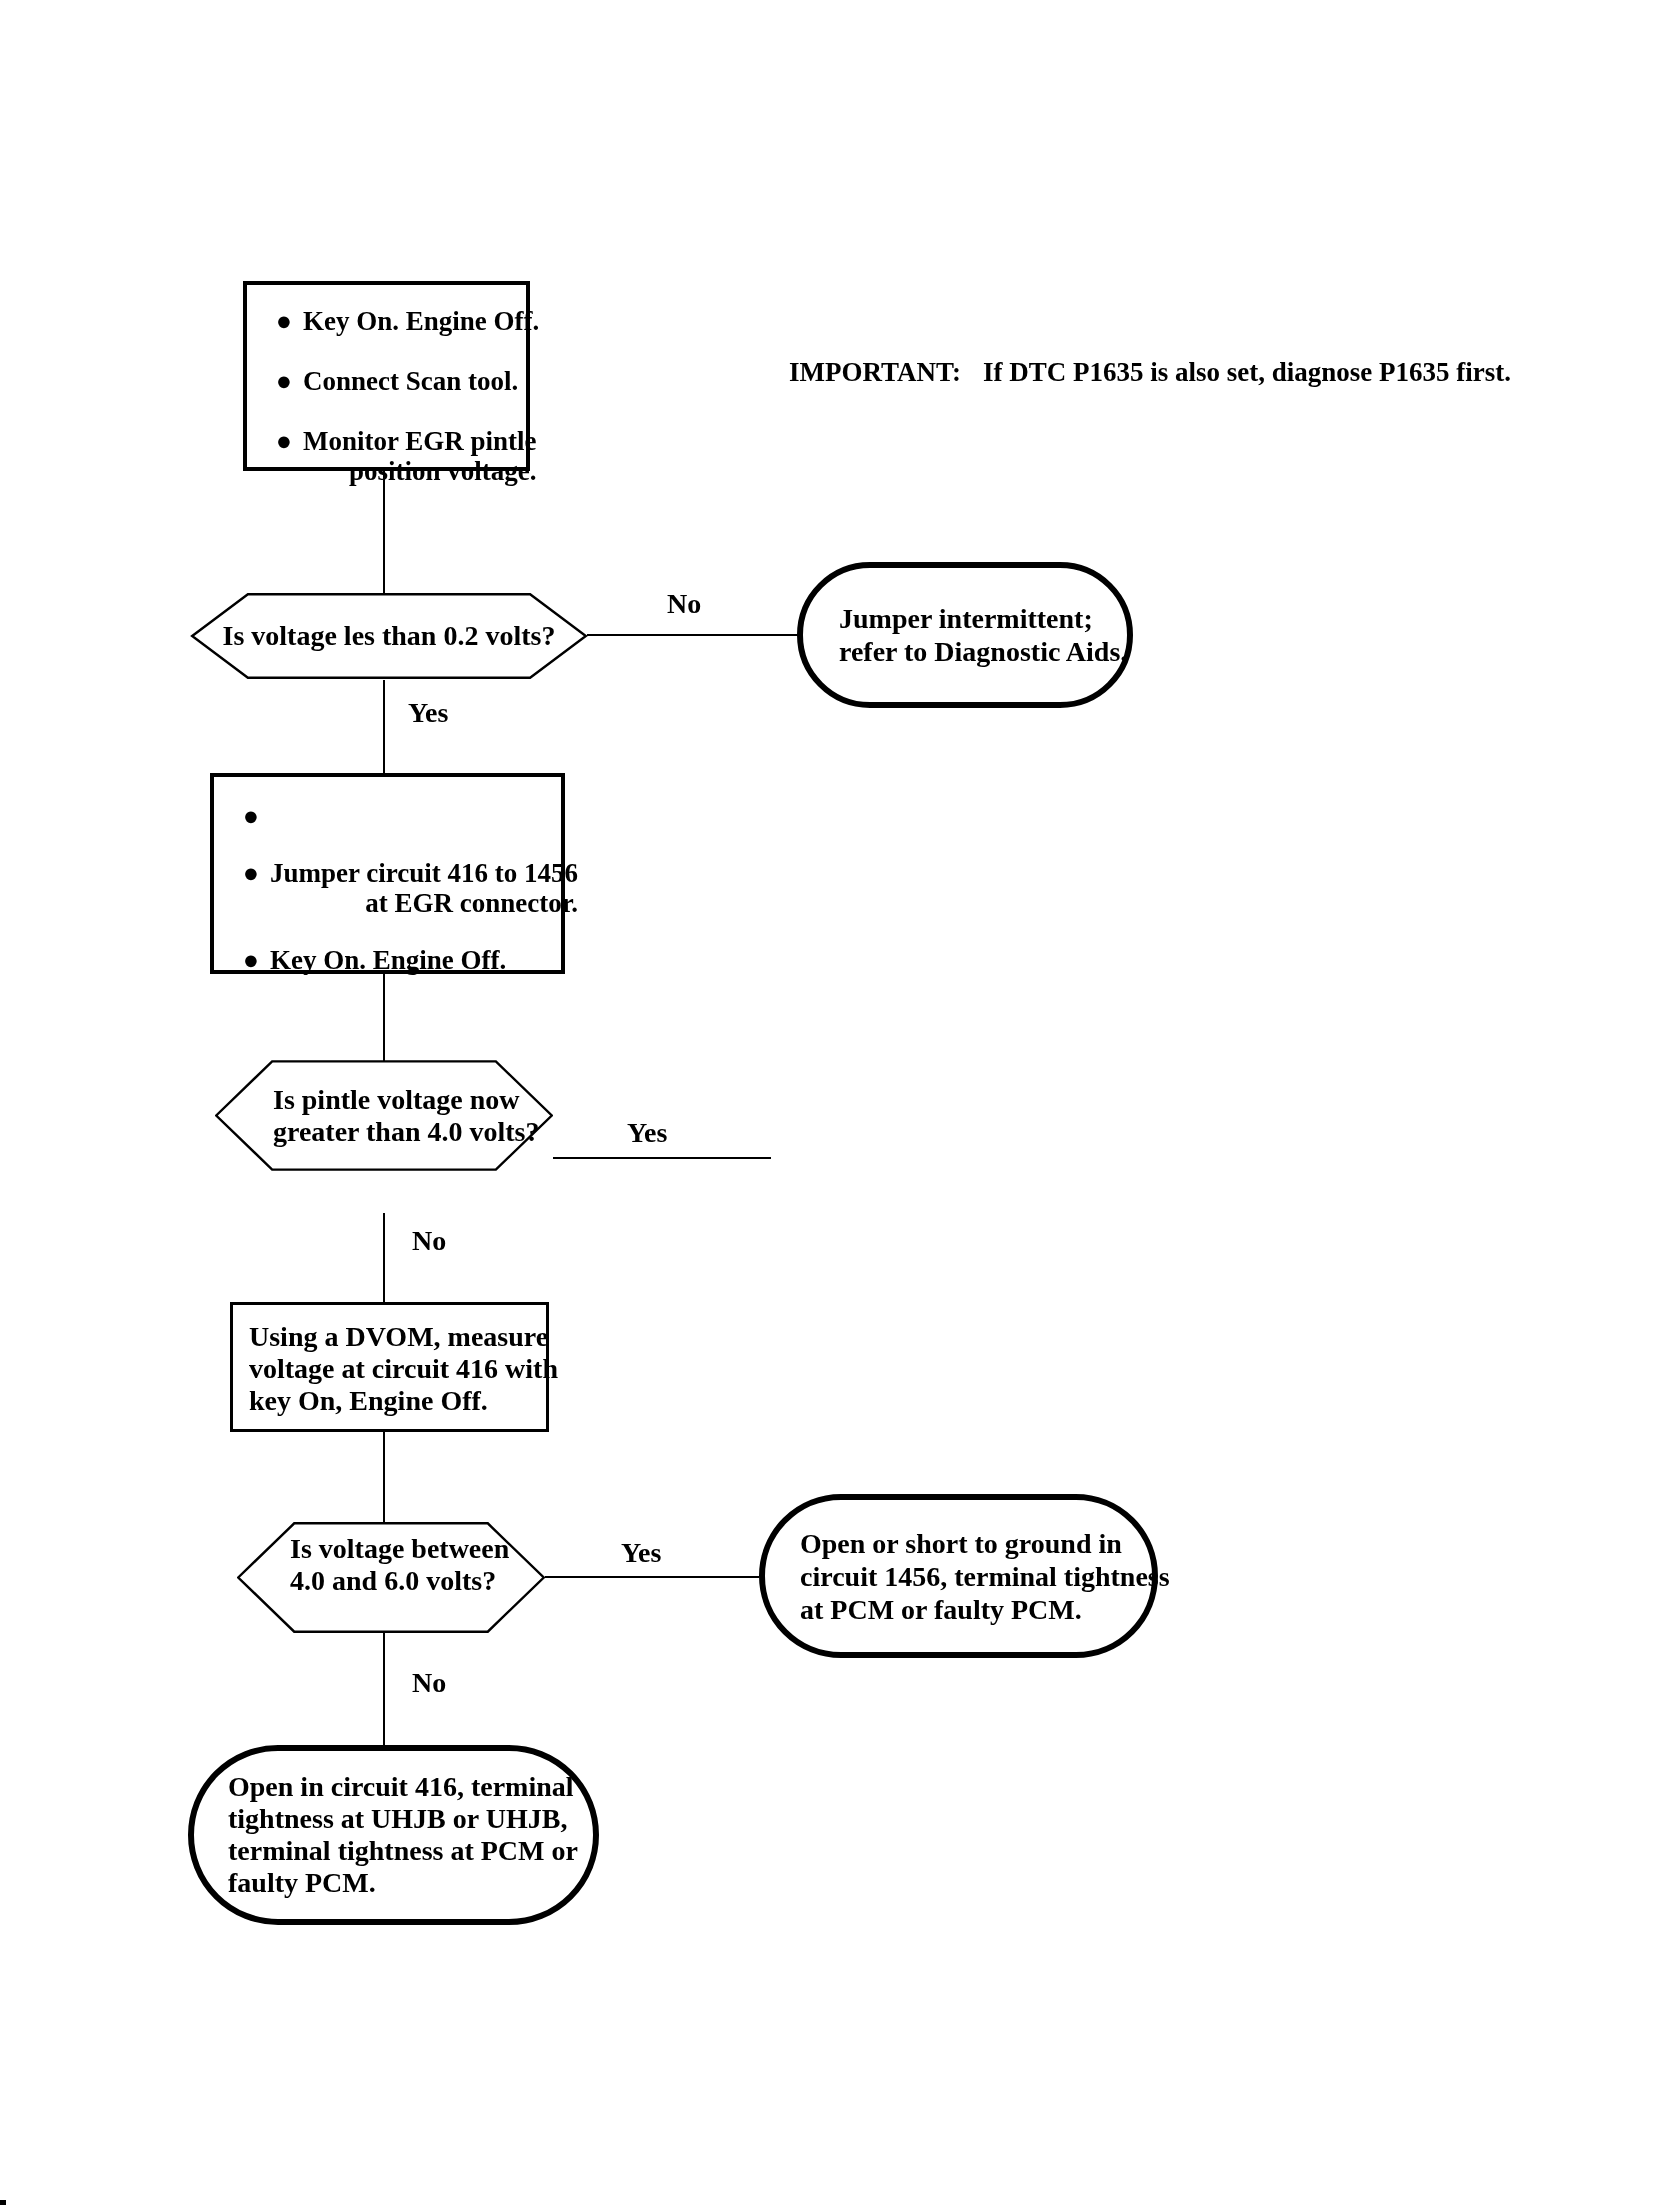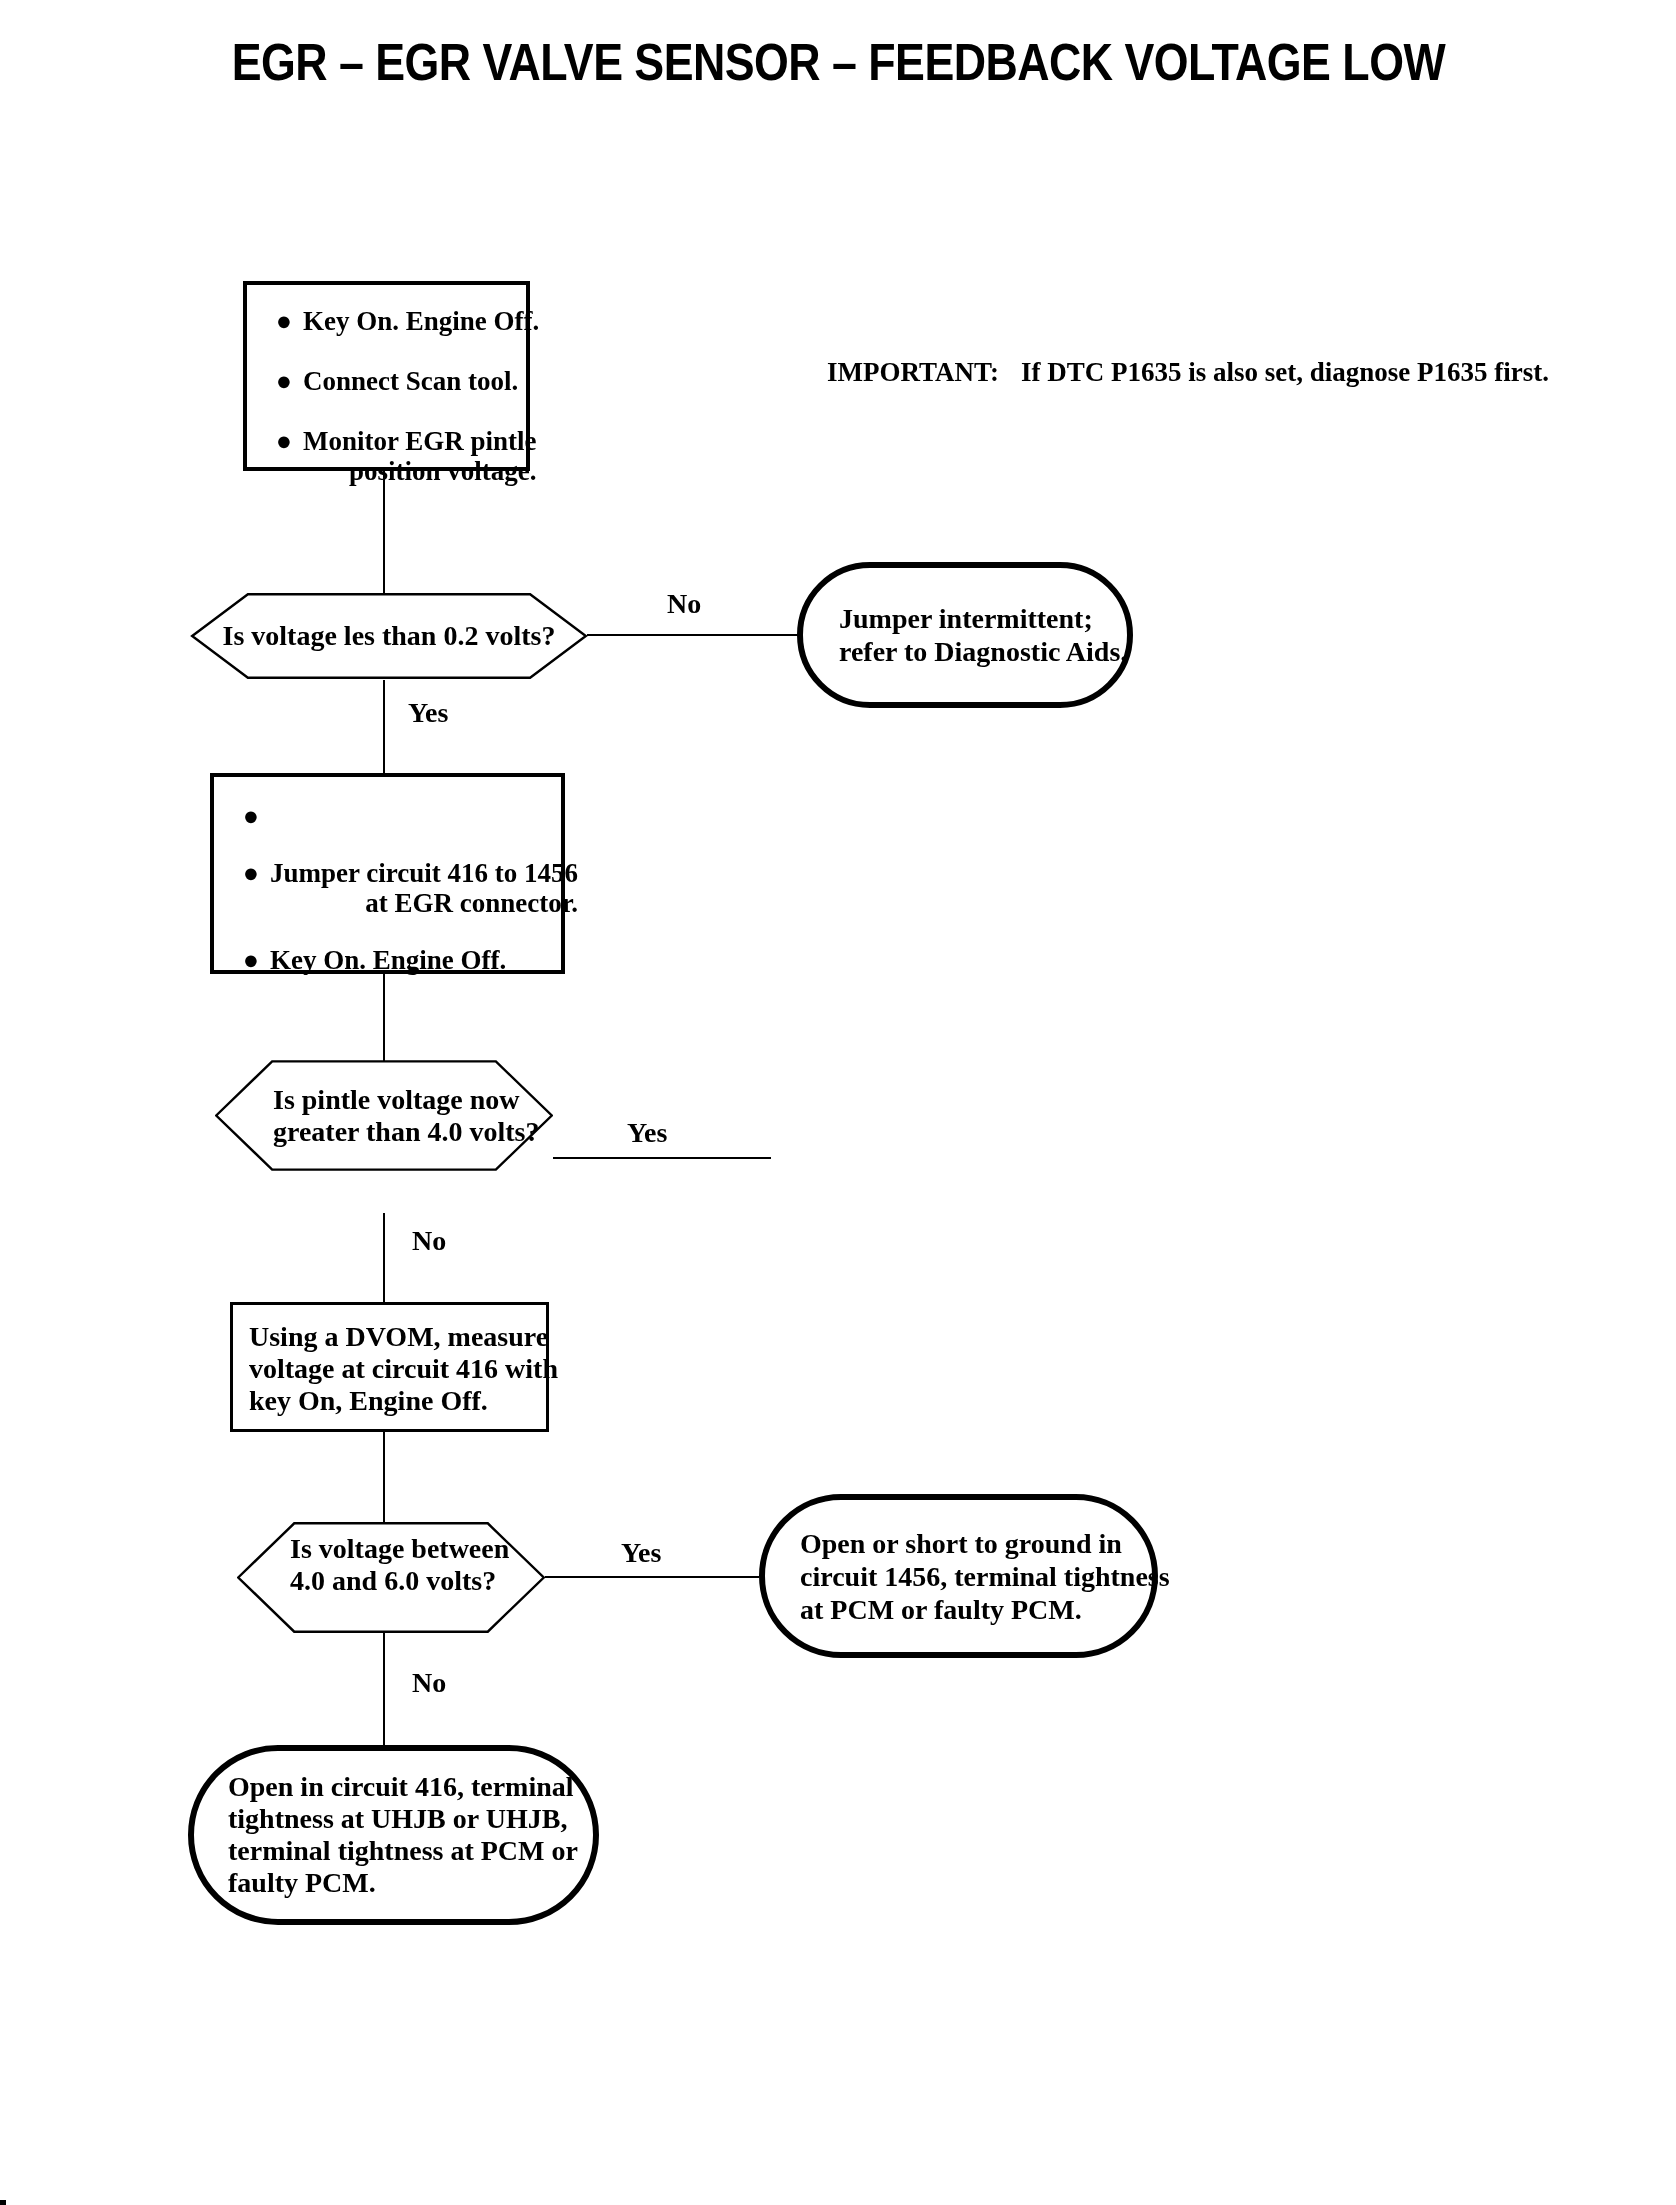--- a/index.html
+++ b/index.html
@@ -22,21 +22,21 @@
     font-weight:700;
     font-size:52px;
     letter-spacing:-0.6px;
     transform:scaleX(0.86);
     transform-origin:center;
     white-space:nowrap;
   }
   
   .important{
     position:absolute;left:789px;top:357px;
-    font-weight:700;font-size:27px;white-space:nowrap;margin-left:38px;
+    font-weight:700;font-size:27px;white-space:nowrap;
   }
   .important .imp-label{margin-right:22px;}
   
   .pbox{
     position:absolute;background:#fff;border:4.3px solid #000;
     box-sizing:border-box;
   }
   .blist{position:relative;padding:20.7px 6px 6px 18px;}
   .bitem{display:flex;margin-bottom:30px;}
   .bullet{
@@ -79,23 +79,20 @@
     position:absolute;font-size:28px;font-weight:700;white-space:nowrap;
   }
   
   .artifact{position:absolute;background:#000;}
 </style>
 </head>
 <body>
 
 <div id="page">
 
-  <div class="title-wrap">
-    <span class="title">EGR – EGR VALVE SENSOR – FEEDBACK VOLTAGE LOW</span>
-  </div>
 
   <div class="important">
     <span class="imp-label">IMPORTANT:</span><span>If DTC P1635 is also set, diagnose P1635 first.</span>
   </div>
 
   <div class="pbox" style="left:243px;top:281px;width:287px;height:190px;">
     <div class="blist">
       <div class="bitem">
         <span class="bullet">●</span>
         <span class="btext">

